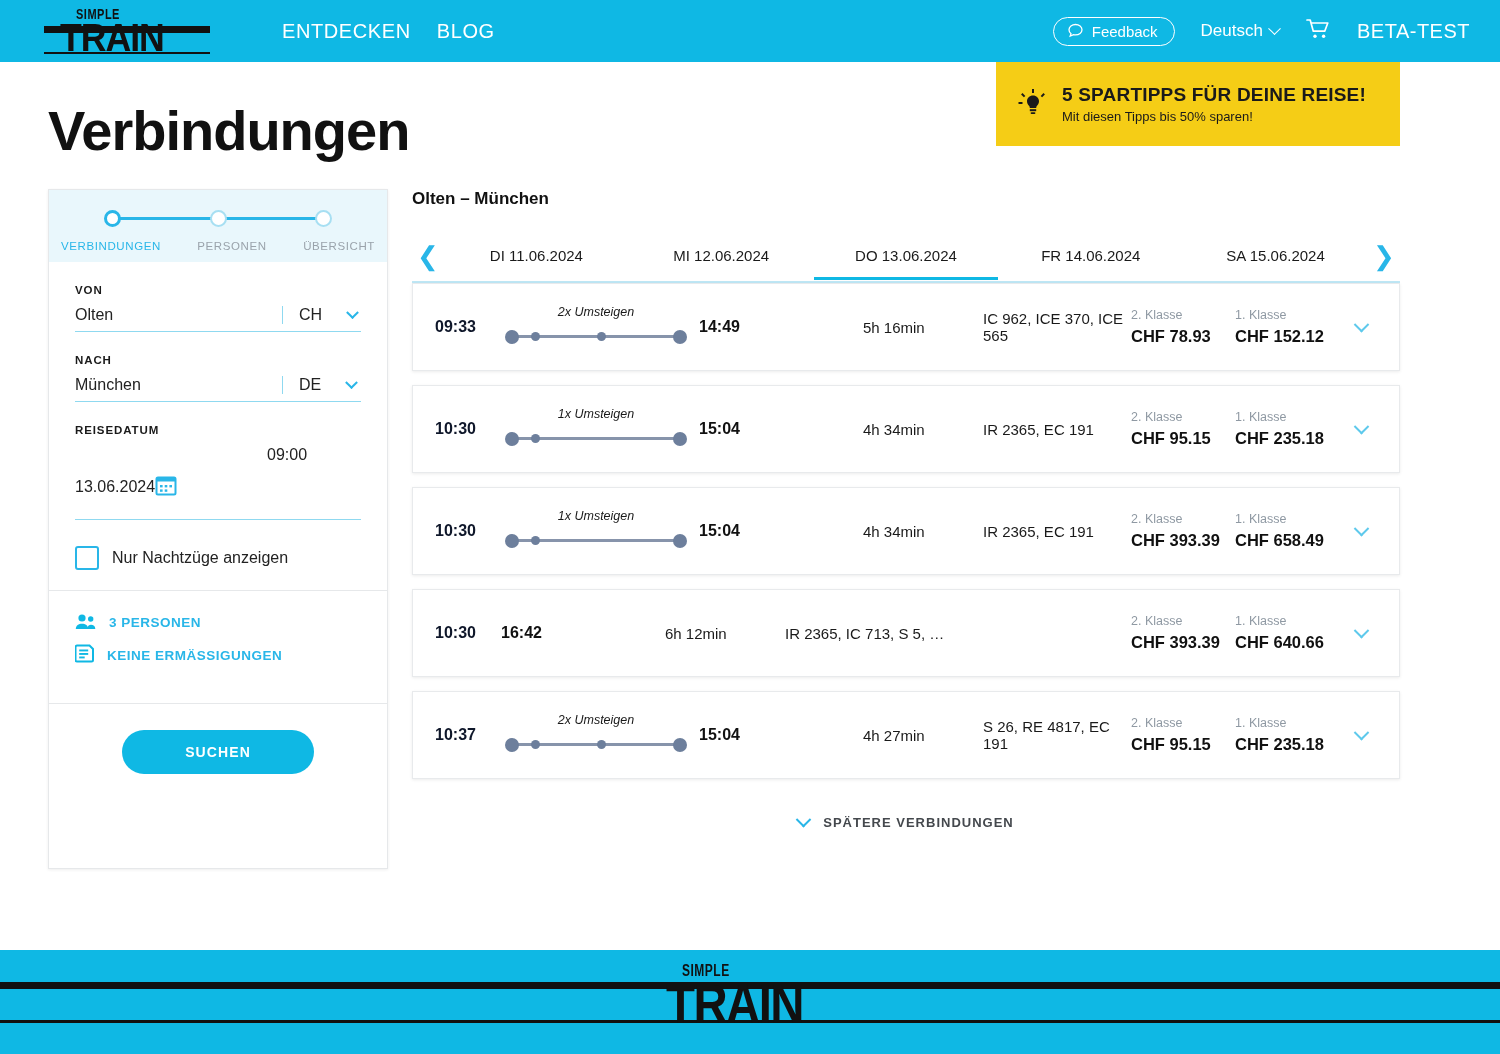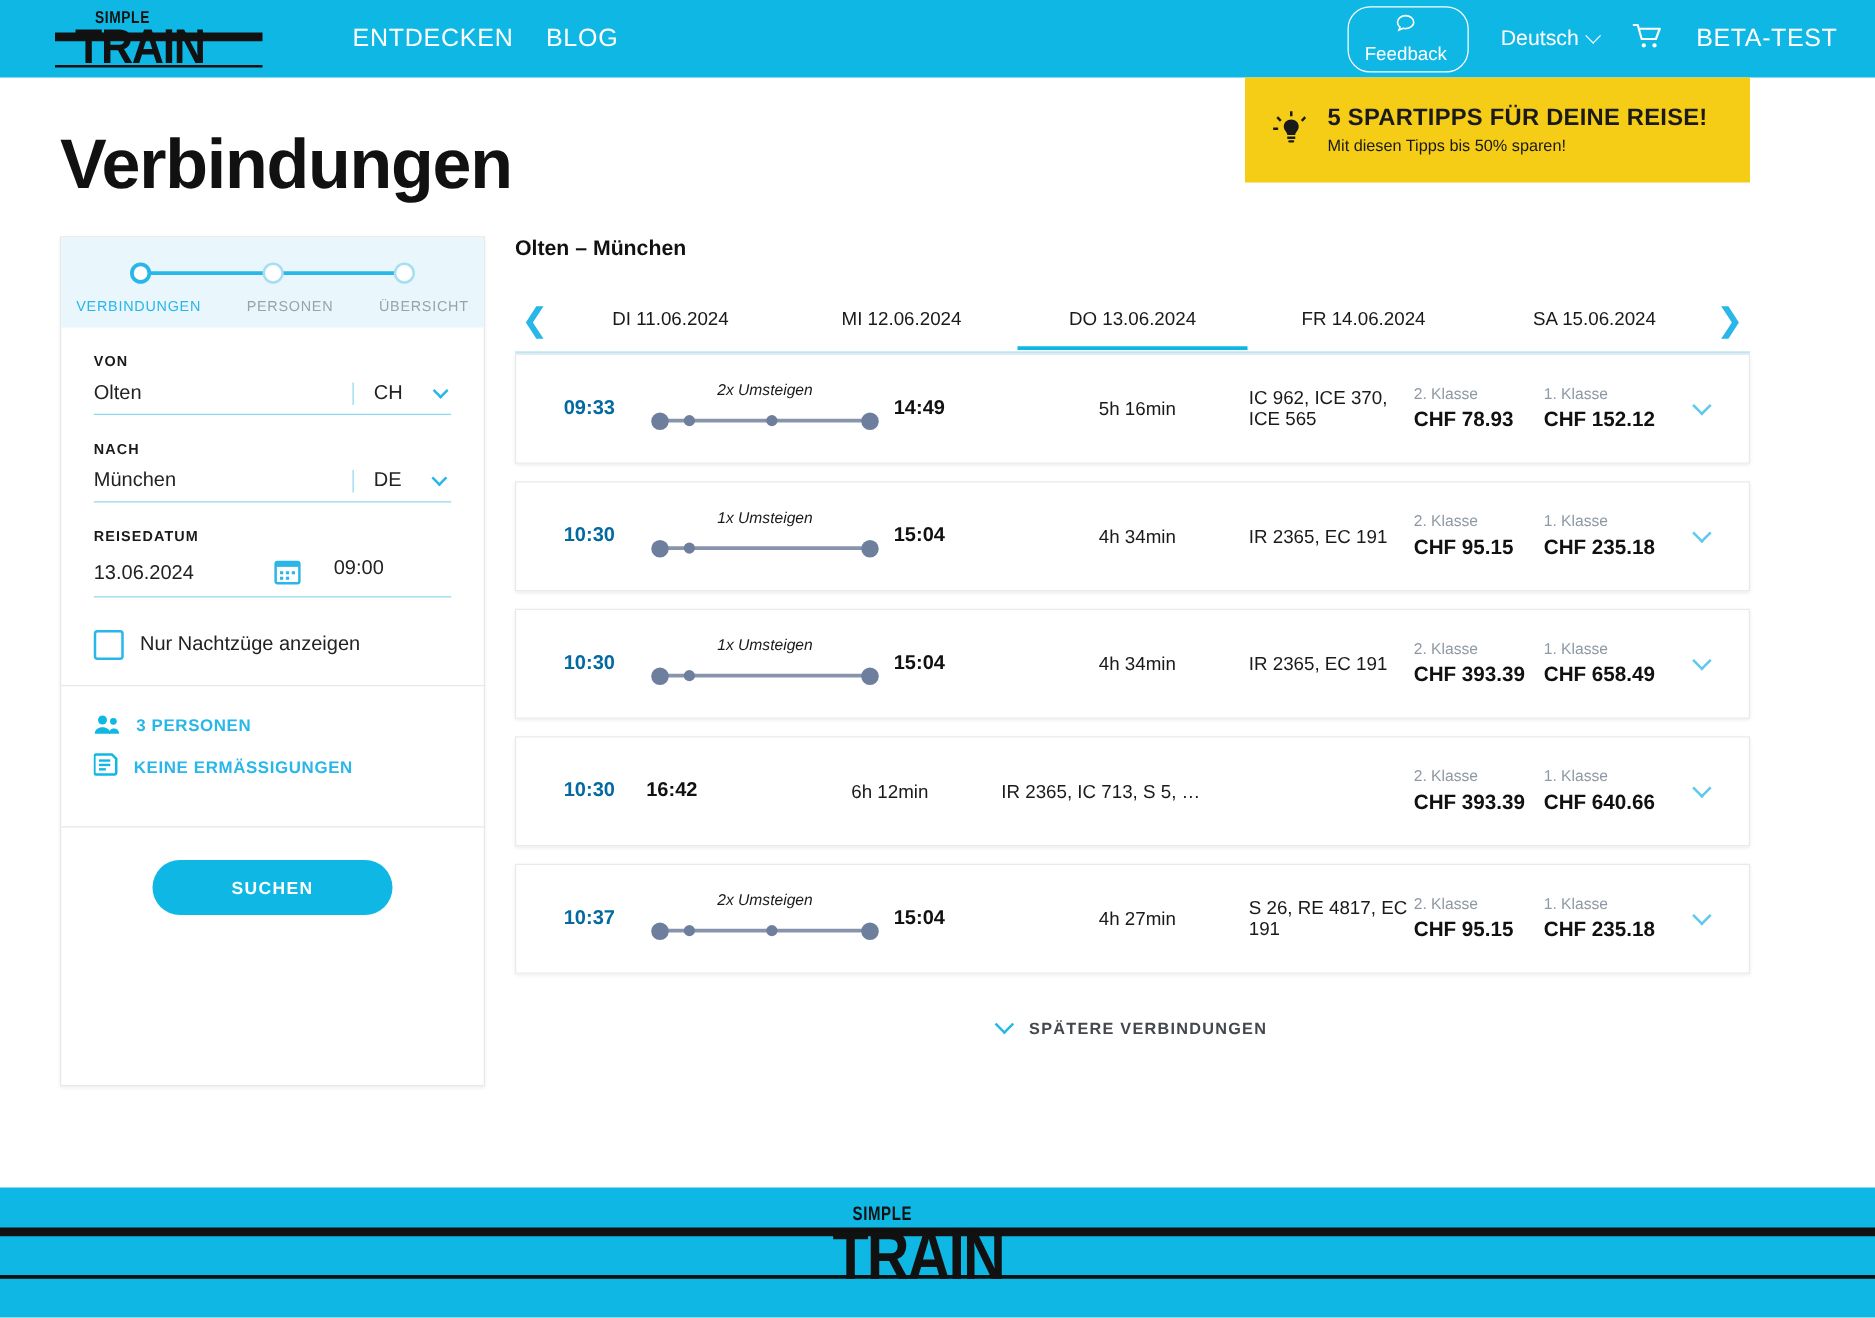--- a/index.html
+++ b/index.html
@@ -53,21 +53,21 @@
   }
   .header-right {
     margin-left: auto;
     display: flex; align-items: center; gap: 26px;
   }
   .feedback-btn {
     display: flex; align-items: center; gap: 8px;
     border: 1.5px solid #ffffff; border-radius: 18px;
     padding: 5px 16px 5px 13px;
     color: #fff; font-size: 15px;
-    background: transparent; cursor: pointer; flex-direction: column;
+    background: transparent; cursor: pointer;
   }
   .lang-select {
     display: flex; align-items: center; gap: 7px;
     color: #fff; font-size: 17px; cursor: pointer;
   }
   .chev-white {
     width: 9px; height: 9px; border-right: 1.7px solid #fff;
     border-bottom: 1.7px solid #fff; transform: rotate(45deg) translate(-2px,-2px);
   }
   .cart-icon { cursor: pointer; }
@@ -152,23 +152,24 @@
     display: flex; align-items: center; gap: 26px;
     border-left: 1.5px solid #8fd9f0; padding-left: 16px; width: 118px;
   }
   .field-country { font-size: 16px; color: #222; }
   .chev-blue {
     width: 9px; height: 9px; border-right: 2px solid #29b6e8;
     border-bottom: 2px solid #29b6e8; transform: rotate(45deg) translate(-2px,-2px);
   }
   .date-row { display: flex; gap: 0; margin-bottom: 26px; }
   .date-cell {
-    flex: 1; display: flex; align-items: flex-end; justify-content: space-between;
-    border-bottom: 1.5px solid #8fd9f0; padding-bottom: 9px;
+    flex: 1; display: flex; align-items: flex-end; justify-content: flex-start;
+    border-bottom: 1.5px solid #8fd9f0; padding-bottom: 23px;
     padding-right: 10px;
+    margin-top: 28px;
   }
   .time-cell {
     width: 110px; border-bottom: 1.5px solid #8fd9f0;
     padding-bottom: 7px; padding-left: 16px;
   }
   .date-val, .time-val { font-size: 16px; color: #222; }
   .check-row { display: flex; align-items: center; gap: 13px; }
   .checkbox {
     width: 24px; height: 24px; border: 2px solid #29b6e8; border-radius: 3px;
     background: #fff; cursor: pointer; flex: 0 0 auto;
@@ -234,21 +235,21 @@
   }
 
   .conn-card {
     background: #fff; border: 1px solid #e8eaec;
     box-shadow: 0 1px 3px rgba(0,0,0,.08);
     height: 88px; margin-bottom: 14px;
     display: flex; align-items: center;
     padding: 0 18px 0 22px;
     position: relative; cursor: pointer;
   }
-  .c-time { font-size: 16px; font-weight: bold; color: #0369a1; width: 54px; margin-left: 16px; }
+  .c-time { font-size: 16px; font-weight: bold; color: #0f172a; width: 54px; }
   .journey {
     position: relative; width: 182px; margin-left: 16px; height: 44px;
   }
   .journey-label {
     position: absolute; top: 0; left: 0; right: 0; text-align: center;
     font-size: 12.5px; color: #1a1a1a; font-style: italic;
   }
   .journey-line {
     position: absolute; top: 30px; left: 6px; right: 6px;
     height: 3px; background: #8794ab;

